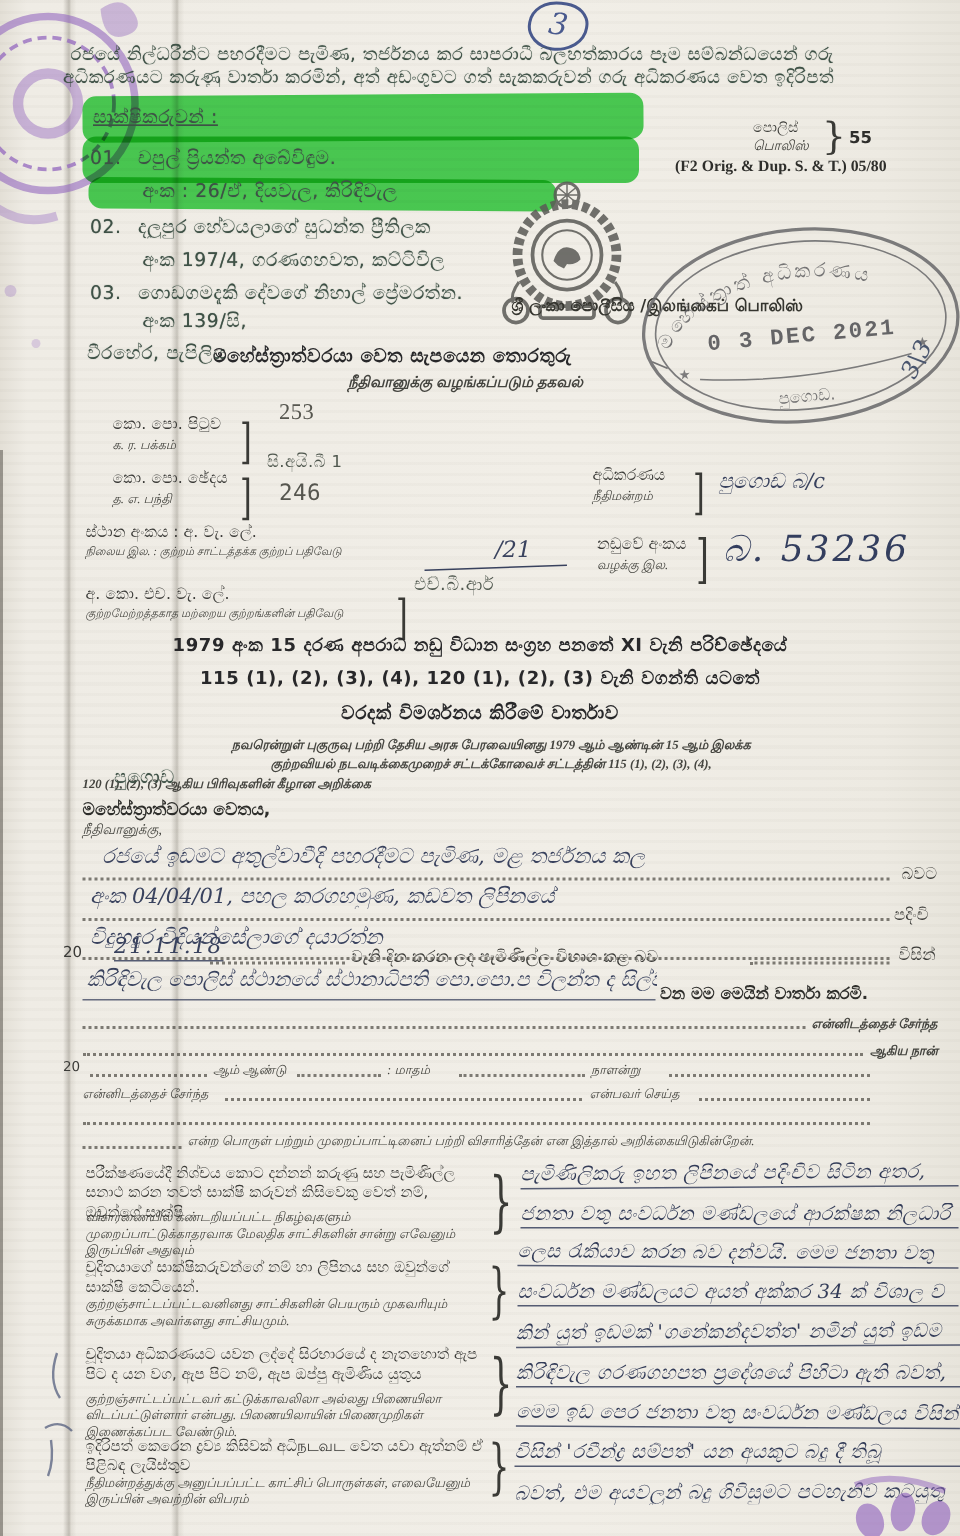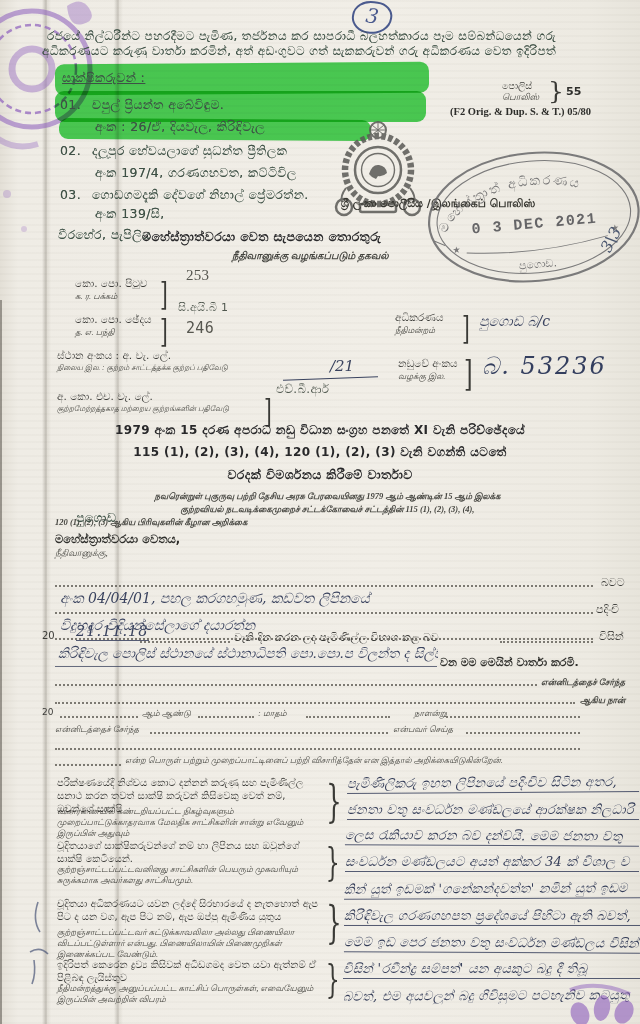--- a/index.html
+++ b/index.html
@@ -160,20 +160,21 @@
   <div class="abs title-b" style="left:55px;top:445px;width:530px;text-align:center;font-size:12px;">115 (1), (2), (3), (4), 120 (1), (2), (3) වැනි වගන්ති යටතේ</div>
   <div class="abs title-b" style="left:55px;top:467px;width:530px;text-align:center;font-size:12.5px;">වරදක් විමර්ශනය කිරීමේ වාර්තාව</div>
   <div class="abs tamil" style="left:55px;top:491px;width:545px;text-align:center;font-weight:bold;">நவரென்றுள் புகுருவு பற்றி தேசிய அரசு பேரவையினது 1979 ஆம் ஆண்டின் 15 ஆம் இலக்க</div>
   <div class="abs tamil" style="left:55px;top:504px;width:545px;text-align:center;font-weight:bold;">குற்றவியல் நடவடிக்கைமுறைச் சட்டக்கோவைச் சட்டத்தின் 115 (1), (2), (3), (4),</div>
   <div class="abs tamil" style="left:55px;top:517px;width:545px;font-weight:bold;">120 (1), (2), (3) ஆகிய பிரிவுகளின் கீழான அறிக்கை</div>
 
   <div class="abs typed" style="left:76px;top:510px;">පුගොඩ</div>
   <div class="abs printb" style="left:55px;top:532px;font-size:11.5px;">මහේස්ත්‍රාත්වරයා වෙතය,</div>
   <div class="abs tamil" style="left:55px;top:548px;font-size:9px;">நீதிவானுக்கு,</div>
 
+  <div class="abs hw" style="left:68px;top:563px;font-size:14px;width:525px;overflow:hidden;">රජයේ ඉඩමට අතුල්වාවීදි පහරදීමට පැමිණ, මළ තර්ජනය කල</div>
   <div class="abs dots" style="left:55px;top:585px;width:538px;"></div>
   <div class="abs print" style="left:601px;top:576px;">බවට</div>
 
   <div class="abs hw" style="left:60px;top:590px;font-size:14px;width:530px;overflow:hidden;">අංක 04/04/01, පහල කරගහමුණ, කඩවත ලිපිනයේ</div>
   <div class="abs dots" style="left:55px;top:612px;width:538px;"></div>
   <div class="abs print" style="left:596px;top:603px;">පදිංචි</div>
 
   <div class="abs hw" style="left:60px;top:617px;font-size:14px;width:530px;overflow:hidden;">විදුහදුර විදියන්සේලාගේ දයාරත්න</div>
   <div class="abs dots" style="left:55px;top:638px;width:538px;"></div>
   <div class="abs print" style="left:599px;top:630px;">විසින්</div>
@@ -192,40 +193,40 @@
   <div class="abs tamil" style="left:541px;top:677px;font-weight:bold;">என்னிடத்தைச் சேர்ந்த</div>
   <div class="abs dots" style="left:55px;top:702px;width:520px;"></div>
   <div class="abs tamil" style="left:580px;top:695px;font-weight:bold;">ஆகிய நான்</div>
 
   <div class="abs print" style="left:42px;top:707px;font-size:9px;">20</div>
   <div class="abs dots" style="left:60px;top:716px;width:78px;"></div>
   <div class="abs tamil" style="left:142px;top:708px;">ஆம் ஆண்டு</div>
   <div class="abs dots" style="left:198px;top:716px;width:56px;"></div>
   <div class="abs tamil" style="left:258px;top:708px;">: மாதம்</div>
   <div class="abs dots" style="left:306px;top:716px;width:84px;"></div>
-  <div class="abs tamil" style="left:394px;top:708px;margin-left:20px;">நாளன்று</div>
+  <div class="abs tamil" style="left:394px;top:708px;">நாளன்று</div>
   <div class="abs dots" style="left:446px;top:716px;width:134px;"></div>
 
   <div class="abs tamil" style="left:55px;top:724px;">என்னிடத்தைச் சேர்ந்த</div>
   <div class="abs dots" style="left:150px;top:732px;width:238px;"></div>
   <div class="abs tamil" style="left:393px;top:724px;">என்பவர் செய்த</div>
   <div class="abs dots" style="left:466px;top:732px;width:114px;"></div>
 
   <div class="abs dots" style="left:55px;top:748px;width:525px;"></div>
 
   <div class="abs dots" style="left:55px;top:764px;width:66px;"></div>
   <div class="abs tamil" style="left:125px;top:755px;width:512px;overflow:hidden;">என்ற பொருள் பற்றும் முறைப்பாட்டினைப் பற்றி விசாரித்தேன் என இத்தால் அறிக்கையிடுகின்றேன்.</div>
 
   <div class="abs print wrap" style="left:57px;top:776px;width:268px;font-size:10px;line-height:1.3;">පරීක්ෂණයේදී නිශ්චය කොට දන්නන් කරුණු සහ පැමිණිල්ල සනාථ කරන තවත් සාක්ෂි කරුවන් කිසිවෙකු වෙත් නම්, ඔවුන්ගේ සාක්ෂි</div>
   <div class="abs print wrap" style="left:57px;top:839px;width:268px;font-size:10px;line-height:1.3;">චූදිතයාගේ සාක්ෂිකරුවන්ගේ නම් හා ලිපිනය සහ ඔවුන්ගේ සාක්ෂි කෙටියෙන්.</div>
   <div class="abs tamil wrap" style="left:57px;top:806px;width:272px;line-height:1.3;">விசாரணையில் கண்டறியப்பட்ட நிகழ்வுகளும் முறைப்பாட்டுக்காதரவாக மேலதிக சாட்சிகளின் சான்று எவேனும் இருப்பின் அதுவும்</div>
   <div class="abs tamil wrap" style="left:57px;top:864px;width:272px;line-height:1.3;">குற்றஞ்சாட்டப்பட்டவனினது சாட்சிகளின் பெயரும் முகவரியும் சுருக்கமாக அவர்களது சாட்சியமும்.</div>
   <div class="abs print wrap" style="left:57px;top:897px;width:274px;font-size:10px;line-height:1.3;">චූදිතයා අධිකරණයට යවන ලද්දේ සිරභාරයේ ද නැතහොත් ඇප පිට ද යන වග, ඇප පිට නම්, ඇප ඔප්පු ඇමිණිය යුතුය</div>
   <div class="abs tamil wrap" style="left:57px;top:927px;width:276px;line-height:1.3;">குற்றஞ்சாட்டப்பட்டவர் கட்டுக்காவலிலா அல்லது பிணையிலா விடப்பட்டுள்ளார் என்பது. பிணையிலாயின் பிணைமுறிகள் இணைக்கப்பட வேண்டும்.</div>
-  <div class="abs print wrap" style="left:57px;top:958px;width:270px;font-size:10px;line-height:1.3;">ඉදිරිපත් කෙරෙන ද්‍රව්‍ය කිසිවක් අධිඩගමද වෙත යවා ඇත්නම් ඒ පිළිබඳ ලැයිස්තුව</div>
+  <div class="abs print wrap" style="left:57px;top:958px;width:270px;font-size:10px;line-height:1.3;">ඉදිරිපත් කෙරෙන ද්‍රව්‍ය කිසිවක් අධිநடவட වෙත යවා ඇත්නම් ඒ පිළිබඳ ලැයිස්තුව</div>
   <div class="abs tamil wrap" style="left:57px;top:983px;width:272px;line-height:1.3;">நீதிமன்றத்துக்கு அனுப்பப்பட்ட காட்சிப் பொருள்கள், எவையேனும் இருப்பின் அவற்றின் விபரம்</div>
 
   <div class="abs brace" style="left:320px;top:776px;font-size:44px;transform:scaleX(.55);">}</div>
   <div class="abs brace" style="left:320px;top:838px;font-size:40px;transform:scaleX(.55);">}</div>
   <div class="abs brace" style="left:320px;top:897px;font-size:44px;transform:scaleX(.55);">}</div>
   <div class="abs brace" style="left:320px;top:955px;font-size:40px;transform:scaleX(.55);">}</div>
 
   <div class="abs ans uline" style="left:347px;top:775px;width:292px;overflow:hidden;transform:rotate(-.4deg);">පැමිණිලිකරු ඉහත ලිපිනයේ පදිංචිව සිටින අතර,</div>
   <div class="abs ans uline" style="left:347px;top:802px;width:292px;overflow:hidden;">ජනතා වතු සංවර්ධන මණ්ඩලයේ ආරක්ෂක නිලධාරි</div>
   <div class="abs ans uline" style="left:345px;top:828px;width:294px;overflow:hidden;transform:rotate(.3deg);">ලෙස රැකියාව කරන බව දන්වයි. මෙම ජනතා වතු</div>

